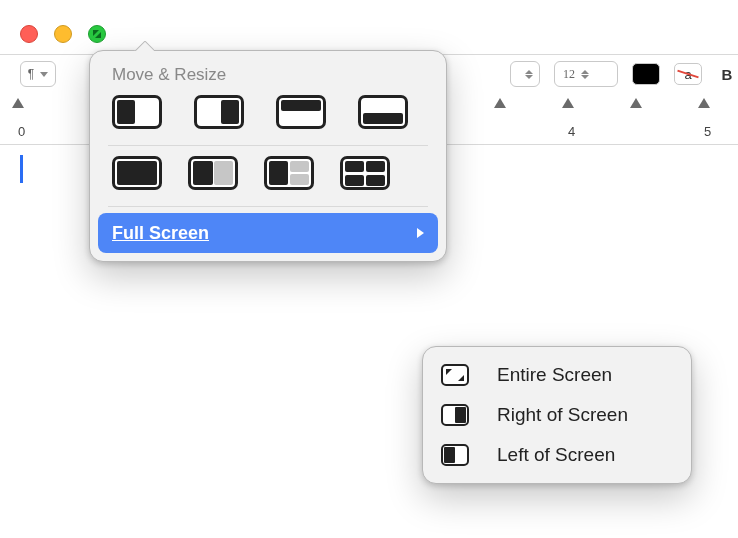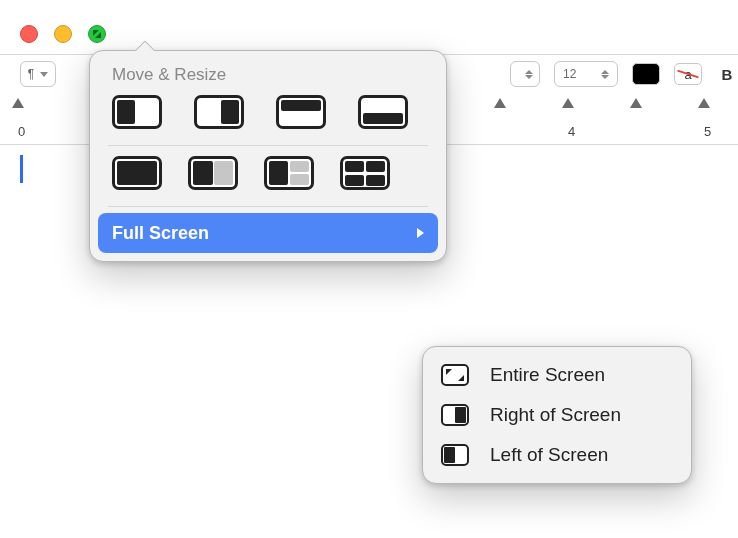--- a/index.html
+++ b/index.html
@@ -26,21 +26,21 @@
   .tlight.zoom::after{width:6px;height:6px;right:4px;bottom:4px;clip-path:polygon(100% 0, 100% 100%, 0 100%);}
 
   .toolbar{position:absolute;top:54px;left:0;right:0;height:38px;border-top:1px solid var(--divider);border-bottom:1px solid var(--divider);background:#fff;display:flex;align-items:center;padding-left:20px;gap:14px;}
   .toolbar .pill{height:24px;border:1px solid #c9c9c9;border-radius:6px;background:#fff;display:flex;align-items:center;padding:0 8px;color:#666;font-size:12px;}
   .pill .chev{margin-left:6px;border-left:4px solid transparent;border-right:4px solid transparent;border-top:5px solid #888;}
   .pill .chev-dbl{margin-left:6px;display:flex;flex-direction:column;gap:1px;}
   .pill .chev-dbl span{border-left:4px solid transparent;border-right:4px solid transparent;}
   .pill .chev-dbl .up{border-bottom:4px solid #888;}
   .pill .chev-dbl .down{border-top:4px solid #888;}
   .toolbar .spacer{flex:1;}
-  .pill.fontsize{width:46px;justify-content:space-between;}
+  .pill.fontsize{width:46px;font-family:Liberation Serif, serif;}
   .swatch{width:26px;height:20px;border:1px solid #c9c9c9;border-radius:5px;background:#000;}
   .strike{width:26px;height:20px;border:1px solid #c9c9c9;border-radius:5px;position:relative;display:flex;align-items:center;justify-content:center;font-size:13px;color:#333;}
   .strike::after{content:"";position:absolute;width:22px;height:2px;background:#e0473b;transform:rotate(18deg);}
   .bold{width:22px;text-align:center;font-weight:700;font-size:15px;color:#333;}
 
   .ruler{position:absolute;top:92px;left:0;right:0;height:52px;background:var(--ruler-bg);border-bottom:1px solid var(--divider);}
   .ruler .marker{position:absolute;top:6px;width:0;height:0;border-left:6px solid transparent;border-right:6px solid transparent;border-bottom:10px solid #6b6b6b;}
   .ruler .num{position:absolute;top:32px;font-size:13px;color:#444;}
   .cursor-line{position:absolute;left:20px;top:155px;width:3px;height:28px;background:#2a6df4;}
 
@@ -63,26 +63,26 @@
   .wi-half-l{}
   .wi-half-l .fill{left:2px;top:2px;bottom:2px;width:46%;border-radius:2px;}
   .wi-half-l::after{content:"";position:absolute;right:2px;top:2px;bottom:2px;width:44%;background:#c6c6c6;border-radius:2px;}
   .wi-3pane::before{content:"";position:absolute;left:2px;top:2px;bottom:2px;width:44%;background:var(--icon-stroke);border-radius:2px;}
   .wi-3pane .fill{right:2px;top:2px;width:44%;height:40%;background:#c6c6c6;border-radius:2px;}
   .wi-3pane::after{content:"";position:absolute;right:2px;bottom:2px;width:44%;height:40%;background:#c6c6c6;border-radius:2px;}
   .wi-4pane::before{content:"";position:absolute;left:2px;top:2px;width:44%;height:40%;background:var(--icon-stroke);border-radius:2px;box-shadow:0 14px 0 var(--icon-stroke);}
   .wi-4pane::after{content:"";position:absolute;right:2px;top:2px;width:44%;height:40%;background:var(--icon-stroke);border-radius:2px;box-shadow:0 14px 0 var(--icon-stroke);}
   .hr{height:1px;background:var(--divider);margin:2px 18px 6px;}
   .menu-row{display:flex;align-items:center;justify-content:space-between;height:40px;margin:4px 8px 0;border-radius:8px;padding:0 14px;font-size:18px;}
-  .menu-row.highlight{background:var(--highlight);color:var(--highlight-text);font-weight:600;}
+  .menu-row.highlight{background:var(--highlight);color:var(--highlight-text);font-weight:600;text-decoration:underline;}
   .menu-row .chev-r{width:0;height:0;border-top:5px solid transparent;border-bottom:5px solid transparent;border-left:7px solid currentColor;}
 
   
   .submenu{position:absolute;top:346px;left:422px;width:256px;background:var(--panel-bg);border:1px solid var(--panel-border);border-radius:14px;box-shadow:0 14px 36px rgba(0,0,0,0.22),0 2px 6px rgba(0,0,0,0.18);padding:8px 6px;}
-  .sub-row{display:flex;align-items:center;gap:21px;height:40px;padding:0 12px;border-radius:8px;font-size:19px;color:#222;}
+  .sub-row{display:flex;align-items:center;gap:28px;height:40px;padding:0 12px;border-radius:8px;font-size:19px;color:#222;}
   .mini-icon{width:28px;height:22px;border:2.5px solid var(--icon-stroke);border-radius:5px;background:#fff;position:relative;box-sizing:border-box;flex-shrink:0;}
   .mini-icon.entire::before,.mini-icon.entire::after{content:"";position:absolute;width:6px;height:6px;background:var(--icon-stroke);}
   .mini-icon.entire::before{left:3px;top:3px;clip-path:polygon(0 0,100% 0,0 100%);}
   .mini-icon.entire::after{right:3px;bottom:3px;clip-path:polygon(100% 0,100% 100%,0 100%);}
   .mini-icon.left::before{content:"";position:absolute;left:1px;top:1px;bottom:1px;width:46%;background:var(--icon-stroke);border-radius:1px;}
   .mini-icon.right::before{content:"";position:absolute;right:1px;top:1px;bottom:1px;width:46%;background:var(--icon-stroke);border-radius:1px;}
 </style>
 </head>
 <body>
 

